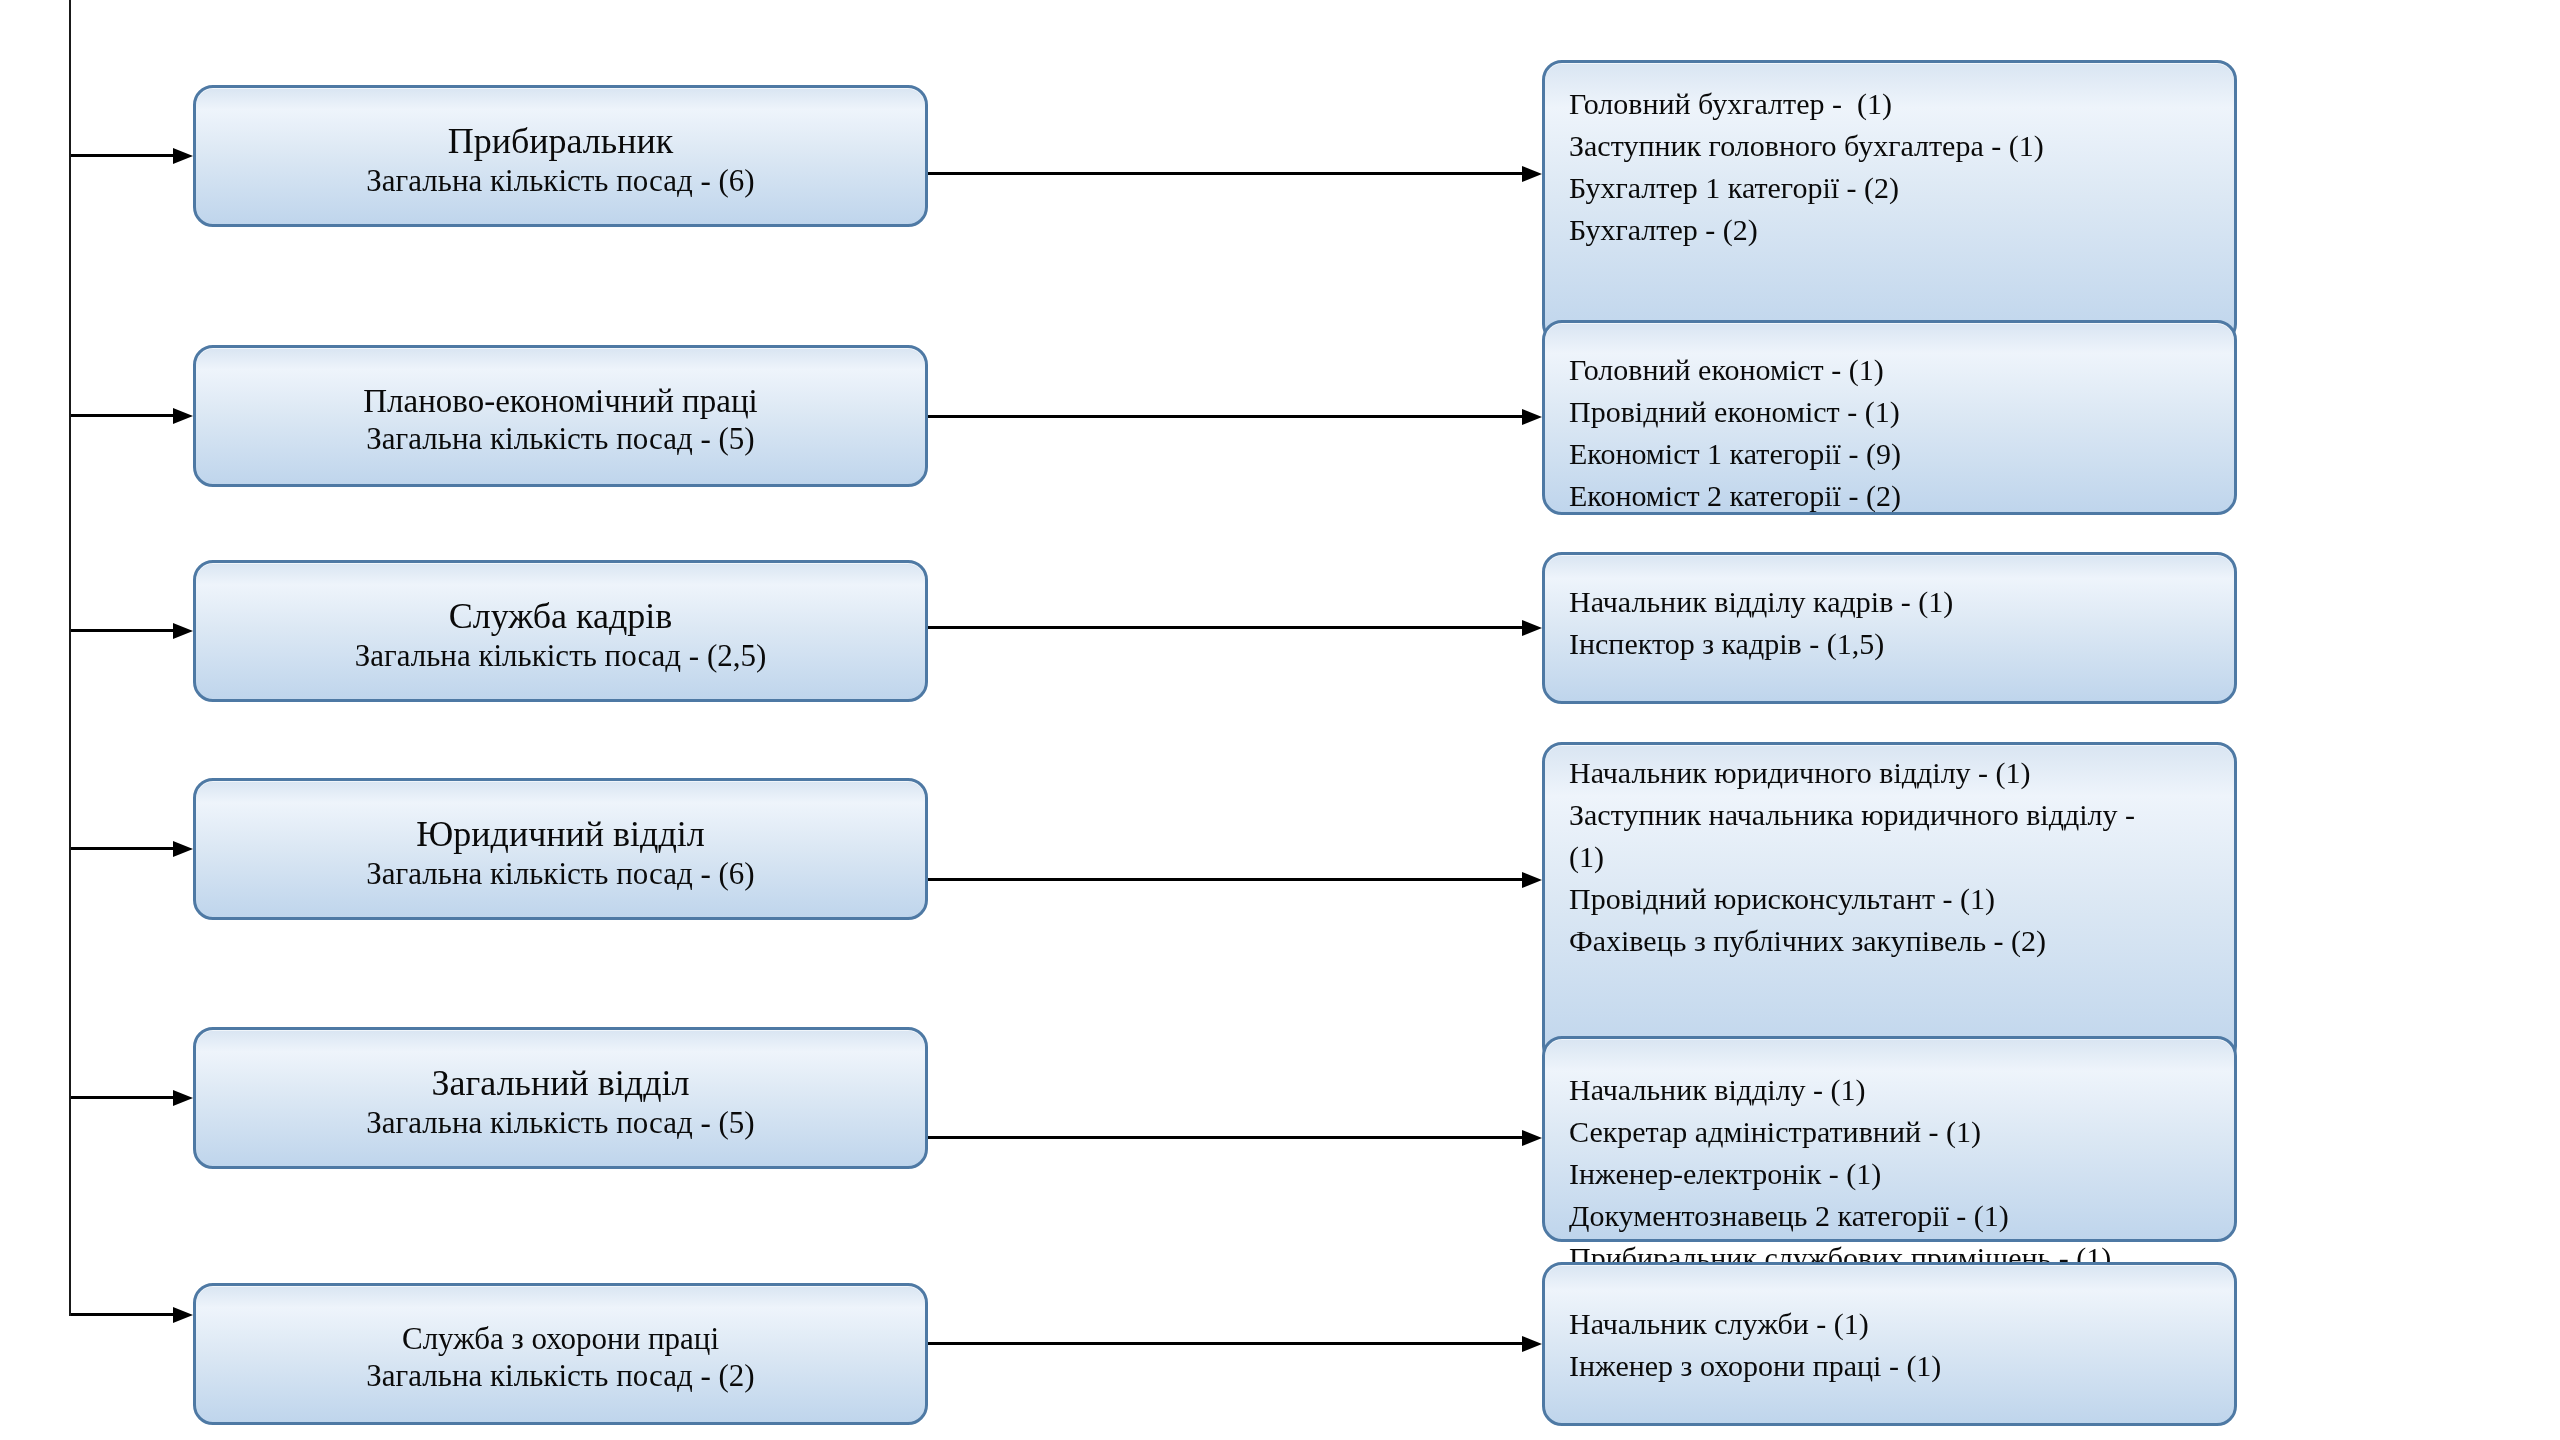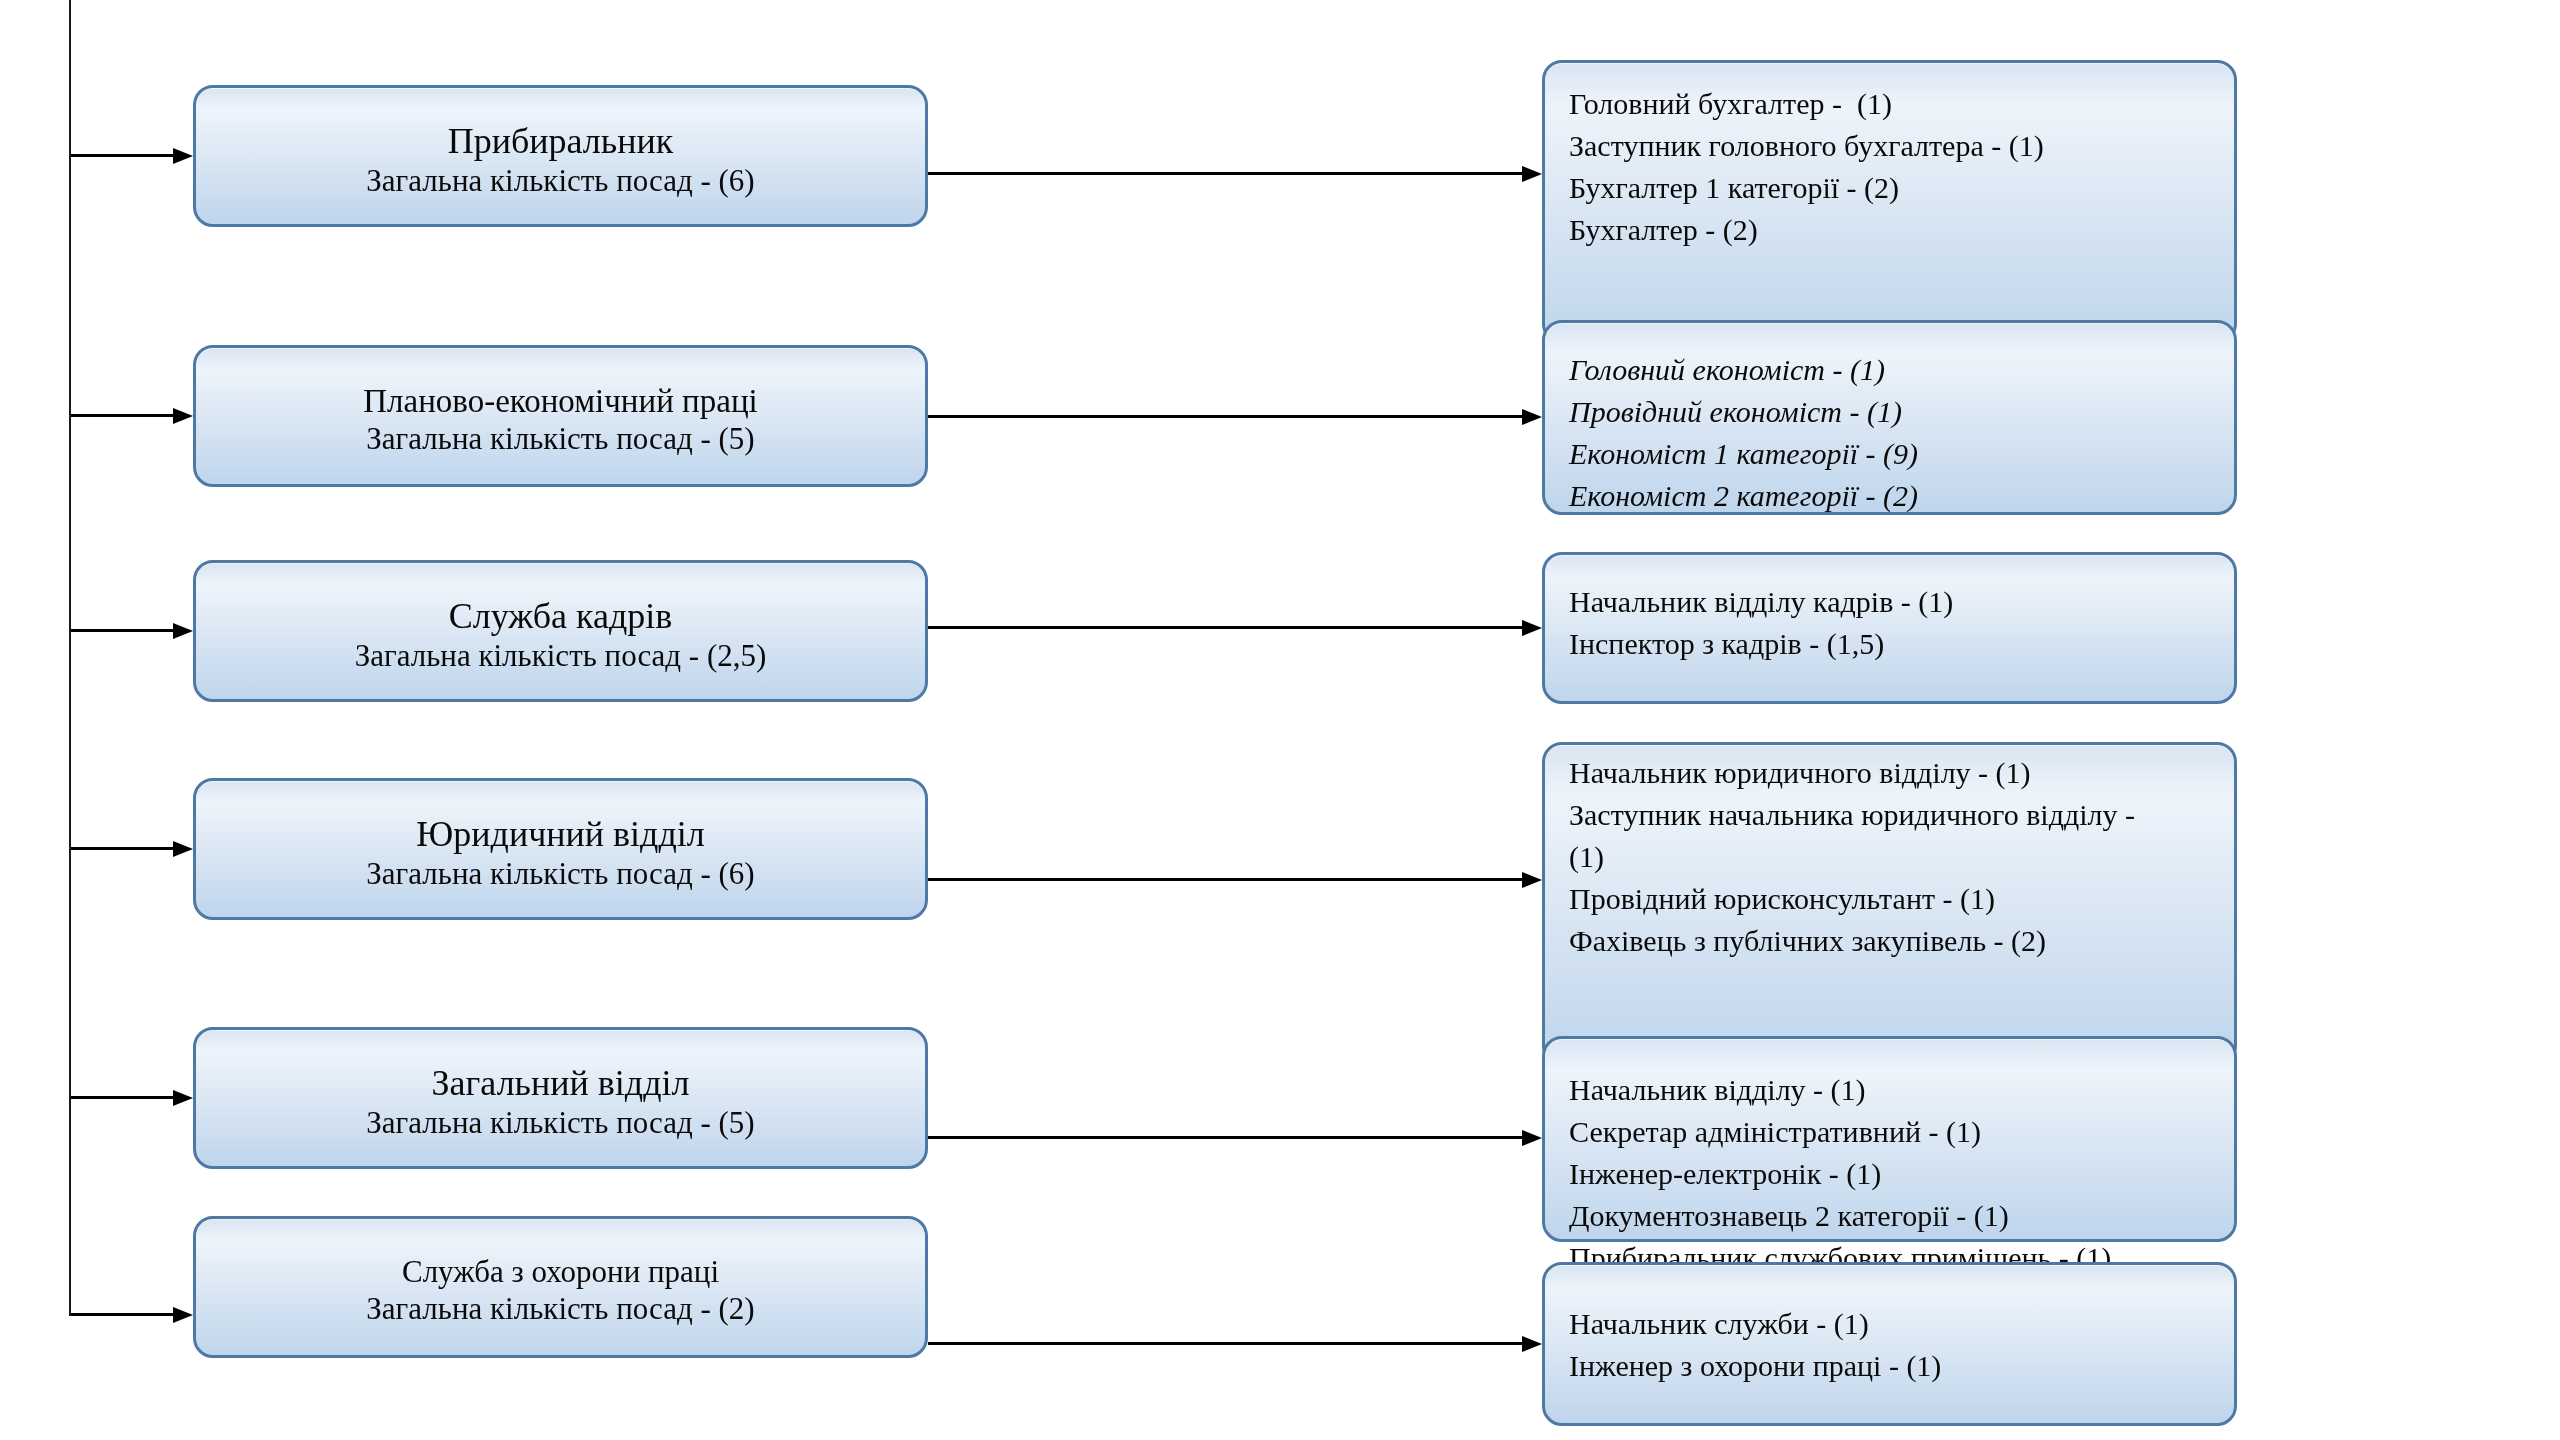--- a/index.html
+++ b/index.html
@@ -129,33 +129,33 @@
   <div class="box dept" style="top:778px;">
     <div class="dept-title">Юридичний відділ</div>
     <div class="dept-total">Загальна кількість посад - (6)</div>
   </div>
 
   <div class="box dept" style="top:1027px;">
     <div class="dept-title">Загальний відділ</div>
     <div class="dept-total">Загальна кількість посад - (5)</div>
   </div>
 
-  <div class="box dept small-title" style="top:1216px;">
+  <div class="box dept small-title" style="top:1283px;">
     <div class="dept-title">Служба з охорони праці</div>
     <div class="dept-total">Загальна кількість посад - (2)</div>
   </div>
 
   <div class="box pos" style="top:60px;  height:284px; padding-top:20px;">
       <div class="pos-line">Головний бухгалтер -  (1)</div>
       <div class="pos-line">Заступник головного бухгалтера - (1)</div>
       <div class="pos-line">Бухгалтер 1 категорії - (2)</div>
       <div class="pos-line">Бухгалтер - (2)</div>
     </div>
 
-  <div class="box pos" style="top:320px; height:195px; padding-top:26px;font-style:italic;">
+  <div class="box pos" style="top:320px; height:195px; padding-top:26px;">
       <div class="pos-line">Головний економіст - (1)</div>
       <div class="pos-line">Провідний економіст - (1)</div>
       <div class="pos-line">Економіст 1 категорії - (9)</div>
       <div class="pos-line">Економіст 2 категорії - (2)</div>
     </div>
 
   <div class="box pos" style="top:552px; height:152px; padding-top:26px;">
       <div class="pos-line">Начальник відділу кадрів - (1)</div>
       <div class="pos-line">Інспектор з кадрів - (1,5)</div>
     </div>

